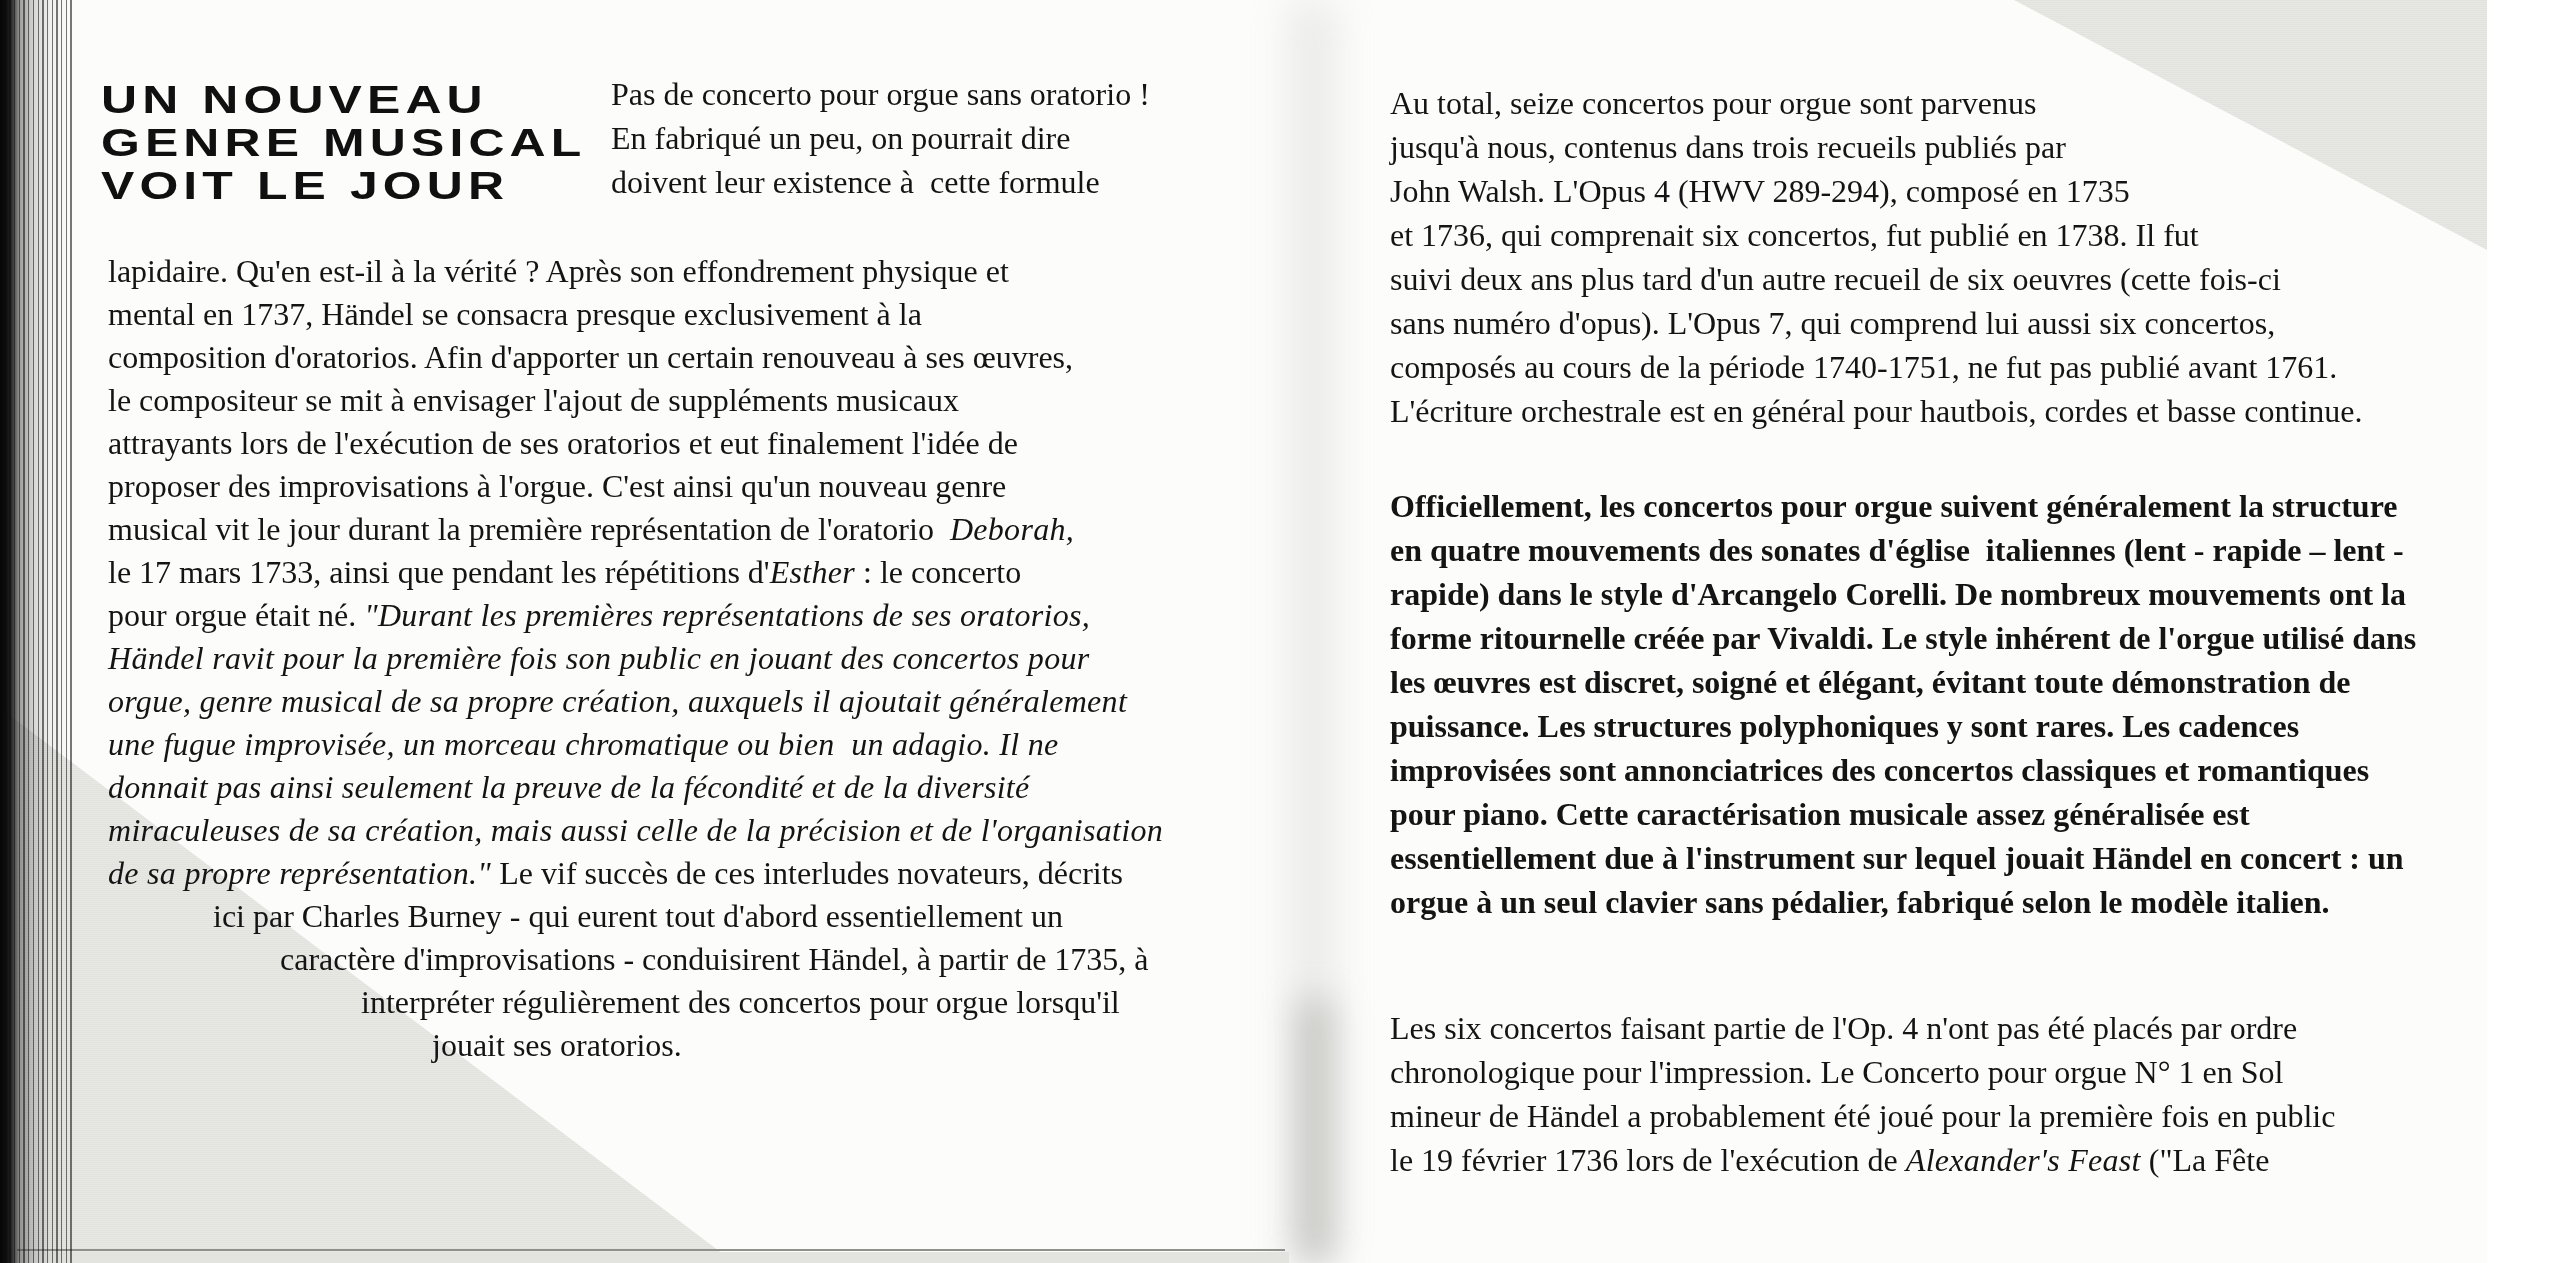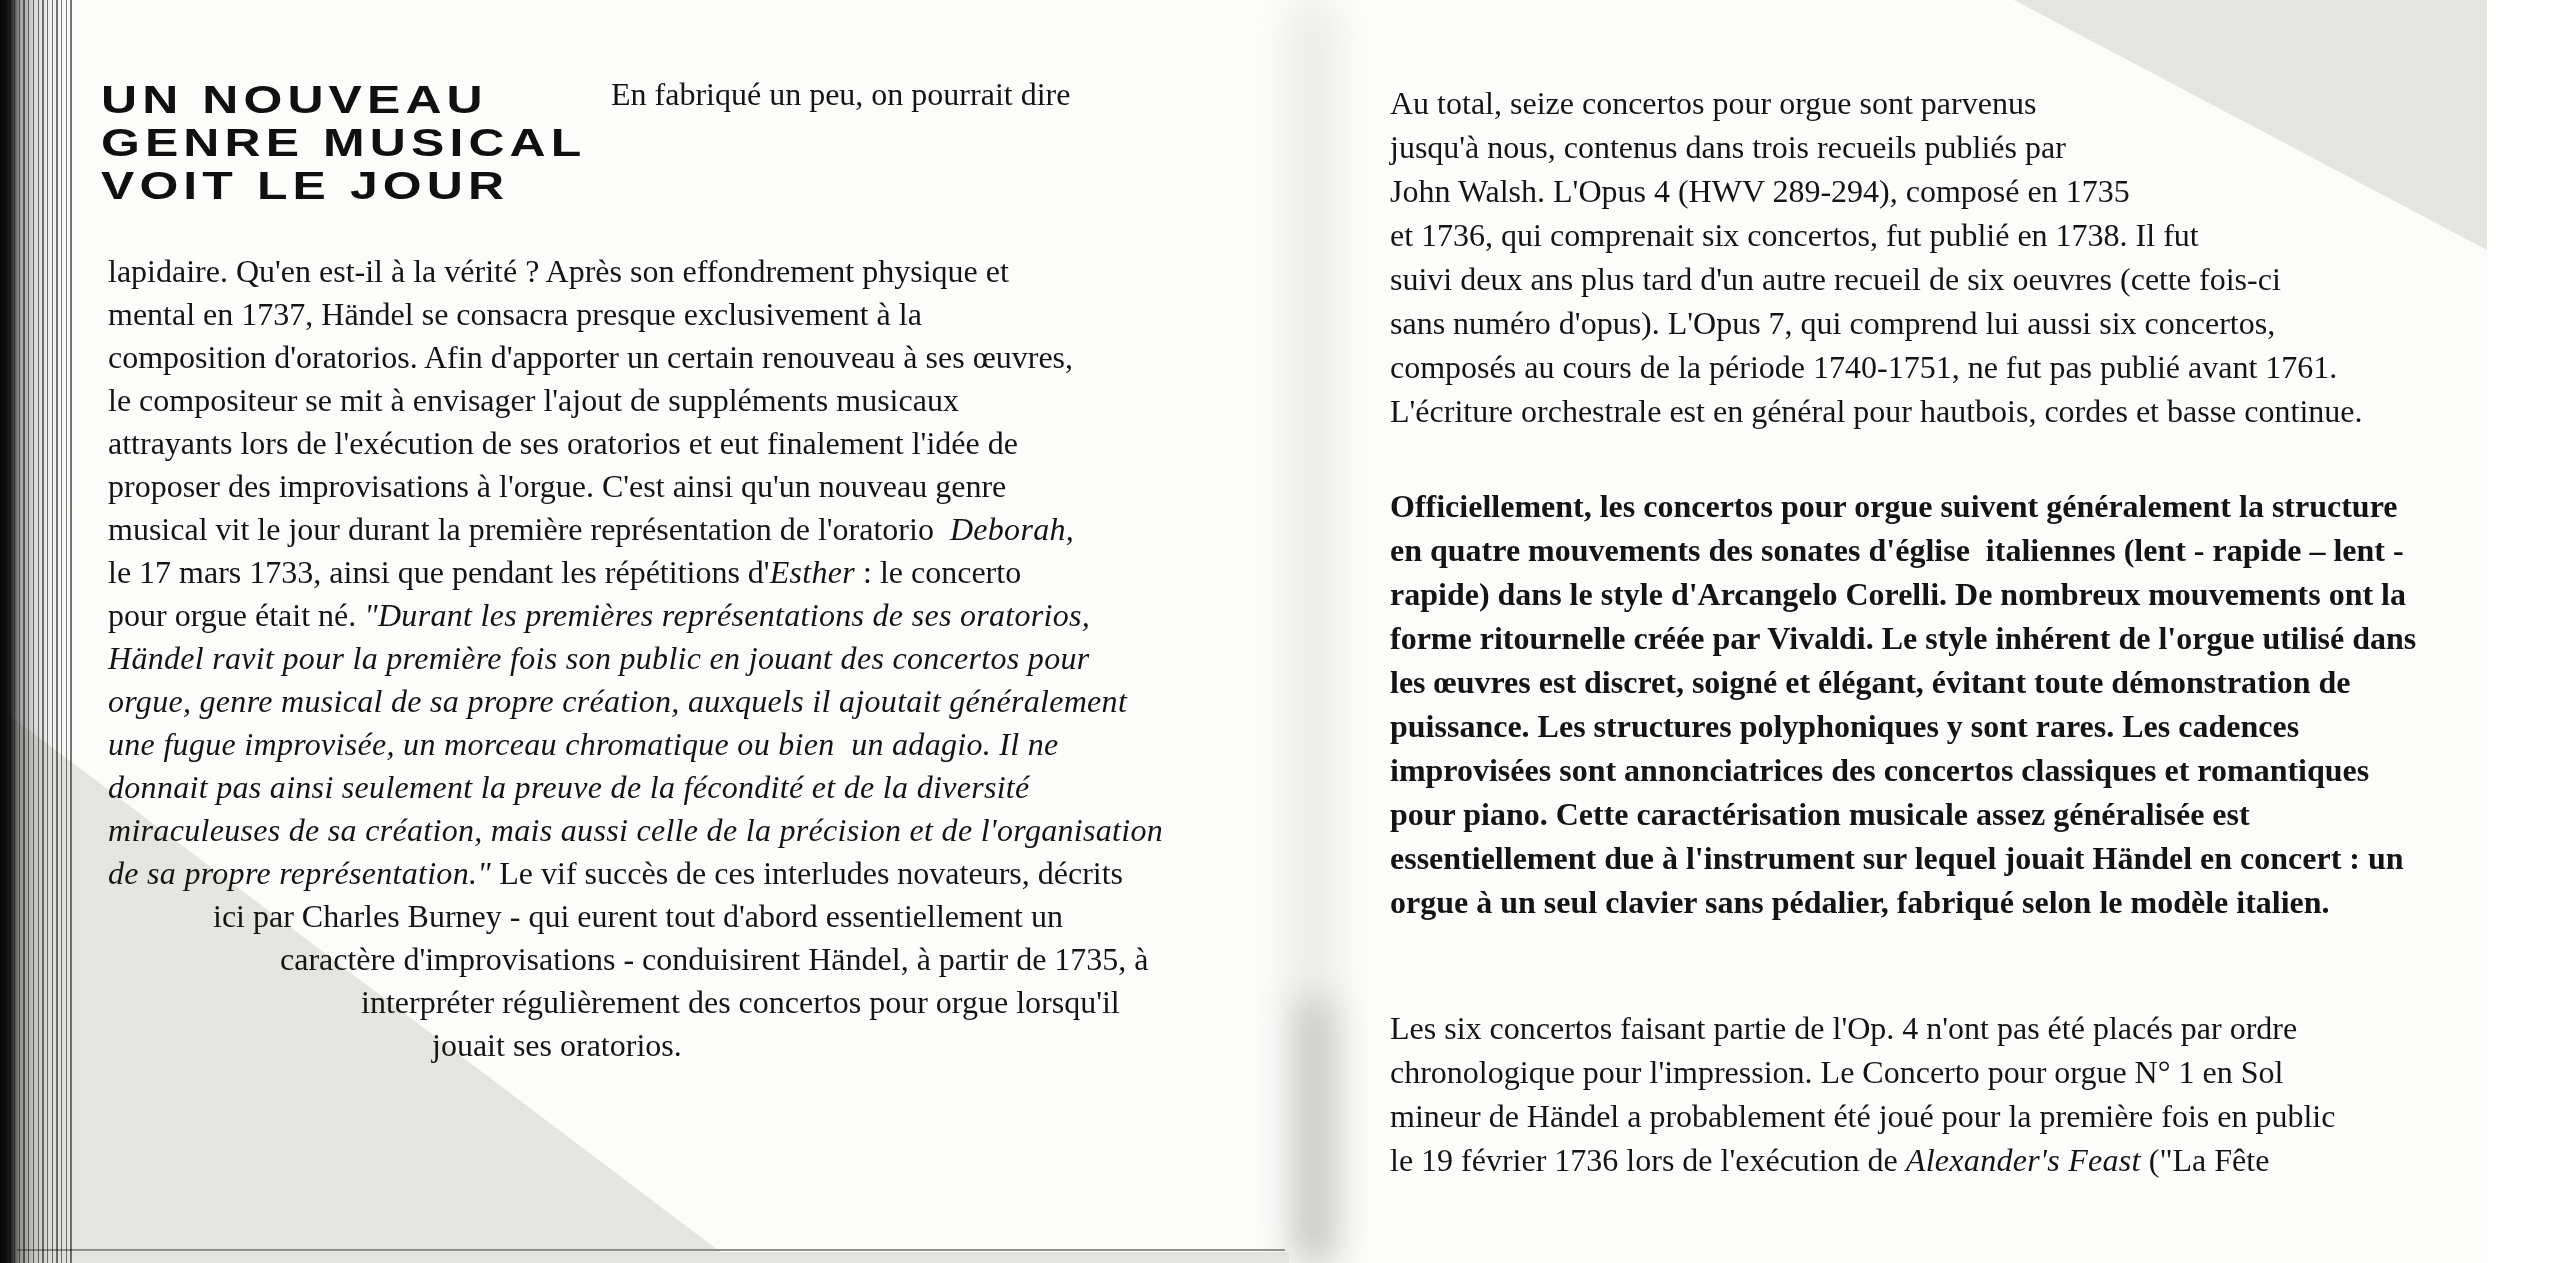--- a/index.html
+++ b/index.html
@@ -74,21 +74,21 @@
   <div class="bottom-strip"></div>
   <div class="bottom-rule"></div>
   <div class="spine"></div>
 
   <div>
     <div class="heading">
       <div>UN NOUVEAU</div>
       <div>GENRE MUSICAL</div>
       <div>VOIT LE JOUR</div>
     </div>
-    <div id="left-intro" class="tblock"><div class="line"><span>En fabriqué un peu, on pourrait dire</span></div></div>
+    <div id="left-intro" class="tblock"><div class="line"><span>Pas de concerto pour orgue sans oratorio !</span></div><div class="line"><span>En fabriqué un peu, on pourrait dire</span></div><div class="line"><span>doivent leur existence à  cette formule</span></div></div>
     <div id="left-body" class="tblock"><div class="line"><span>lapidaire. Qu'en est-il à la vérité ? Après son effondrement physique et</span></div><div class="line"><span>mental en 1737, Händel se consacra presque exclusivement à la</span></div><div class="line"><span>composition d'oratorios. Afin d'apporter un certain renouveau à ses œuvres,</span></div><div class="line"><span>le compositeur se mit à envisager l'ajout de suppléments musicaux</span></div><div class="line"><span>attrayants lors de l'exécution de ses oratorios et eut finalement l'idée de</span></div><div class="line"><span>proposer des improvisations à l'orgue. C'est ainsi qu'un nouveau genre</span></div><div class="line"><span>musical vit le jour durant la première représentation de l'oratorio  </span><em>Deborah,</em></div><div class="line"><span>le 17 mars 1733, ainsi que pendant les répétitions d'</span><em>Esther</em><span> : le concerto</span></div><div class="line"><span>pour orgue était né. </span><em>"Durant les premières représentations de ses oratorios,</em></div><div class="line"><em>Händel ravit pour la première fois son public en jouant des concertos pour</em></div><div class="line"><em>orgue, genre musical de sa propre création, auxquels il ajoutait généralement</em></div><div class="line"><em>une fugue improvisée, un morceau chromatique ou bien  un adagio. Il ne</em></div><div class="line"><em>donnait pas ainsi seulement la preuve de la fécondité et de la diversité</em></div><div class="line"><em>miraculeuses de sa création, mais aussi celle de la précision et de l'organisation</em></div><div class="line"><em>de sa propre représentation." </em><span>Le vif succès de ces interludes novateurs, décrits</span></div><div class="line" style="padding-left: 105px;"><span>ici par Charles Burney - qui eurent tout d'abord essentiellement un</span></div><div class="line" style="padding-left: 172px;"><span>caractère d'improvisations - conduisirent Händel, à partir de 1735, à</span></div><div class="line" style="padding-left: 253px;"><span>interpréter régulièrement des concertos pour orgue lorsqu'il</span></div><div class="line" style="padding-left: 324px;"><span>jouait ses oratorios.</span></div></div>
   </div>
 
   <div>
     <div id="rp1" class="tblock"><div class="line"><span>Au total, seize concertos pour orgue sont parvenus</span></div><div class="line"><span>jusqu'à nous, contenus dans trois recueils publiés par</span></div><div class="line"><span>John Walsh. L'Opus 4 (HWV 289-294), composé en 1735</span></div><div class="line"><span>et 1736, qui comprenait six concertos, fut publié en 1738. Il fut</span></div><div class="line"><span>suivi deux ans plus tard d'un autre recueil de six oeuvres (cette fois-ci</span></div><div class="line"><span>sans numéro d'opus). L'Opus 7, qui comprend lui aussi six concertos,</span></div><div class="line"><span>composés au cours de la période 1740-1751, ne fut pas publié avant 1761.</span></div><div class="line"><span>L'écriture orchestrale est en général pour hautbois, cordes et basse continue.</span></div></div>
     <div id="rp2" class="tblock"><div class="line"><span>Officiellement, les concertos pour orgue suivent généralement la structure</span></div><div class="line"><span>en quatre mouvements des sonates d'église  italiennes (lent - rapide – lent -</span></div><div class="line"><span>rapide) dans le style d'Arcangelo Corelli. De nombreux mouvements ont la</span></div><div class="line"><span>forme ritournelle créée par Vivaldi. Le style inhérent de l'orgue utilisé dans</span></div><div class="line"><span>les œuvres est discret, soigné et élégant, évitant toute démonstration de</span></div><div class="line"><span>puissance. Les structures polyphoniques y sont rares. Les cadences</span></div><div class="line"><span>improvisées sont annonciatrices des concertos classiques et romantiques</span></div><div class="line"><span>pour piano. Cette caractérisation musicale assez généralisée est</span></div><div class="line"><span>essentiellement due à l'instrument sur lequel jouait Händel en concert : un</span></div><div class="line"><span>orgue à un seul clavier sans pédalier, fabriqué selon le modèle italien.</span></div></div>
     <div id="rp3" class="tblock"><div class="line"><span>Les six concertos faisant partie de l'Op. 4 n'ont pas été placés par ordre</span></div><div class="line"><span>chronologique pour l'impression. Le Concerto pour orgue N° 1 en Sol</span></div><div class="line"><span>mineur de Händel a probablement été joué pour la première fois en public</span></div><div class="line"><span>le 19 février 1736 lors de l'exécution de </span><em>Alexander's Feast</em><span> ("La Fête</span></div></div>
   </div>
 
 </div>

